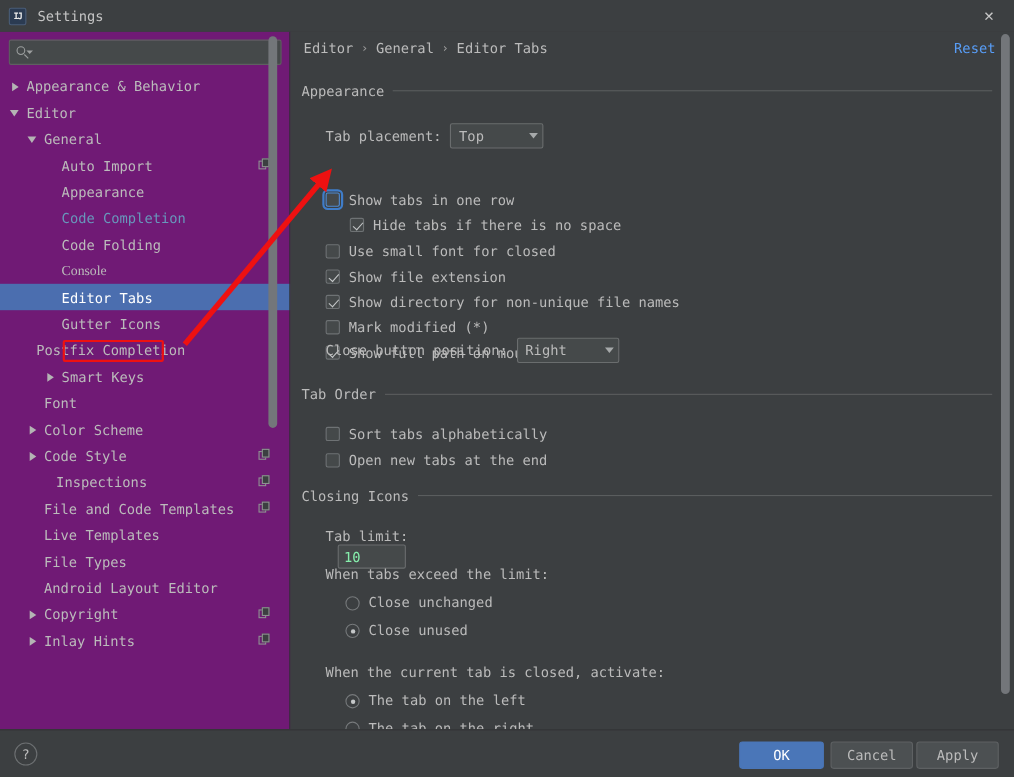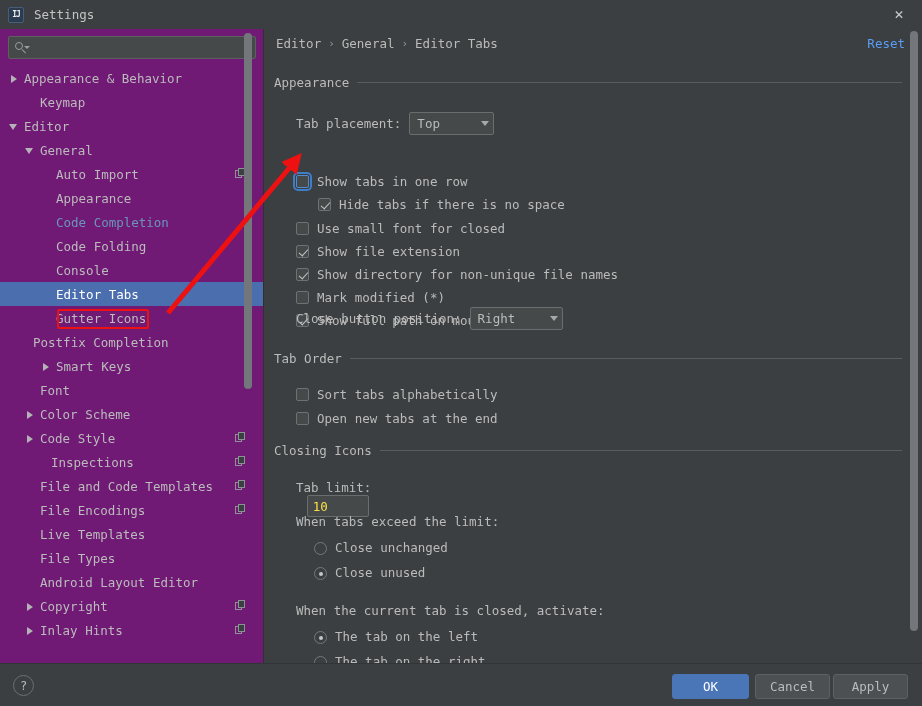--- a/index.html
+++ b/index.html
@@ -198,21 +198,21 @@
     position: relative; flex: 0 0 auto;
   }
   .rbox.selected::after {
     content: ''; position: absolute; left: 3.5px; top: 3.5px;
     width: 4px; height: 4px; border-radius: 50%; background: #c5c8c9;
   }
 
   .textfield {
     height: 22px; width: 62px; background: #45494a;
     border: 1px solid #6a6d6e; border-radius: 2px;
-    color: #fde047; font-size: 12.5px; padding: 0 5px;
+    color: #86efac; font-size: 12.5px; padding: 0 5px;
     font-family: "DejaVu Sans Mono", "Liberation Mono", monospace;
     outline: none;
   }
 
   .sb-thumb-right {
     position: absolute; right: 4px; width: 8px;
     background: #73767a; border-radius: 4px;
   }
 
   
@@ -263,24 +263,20 @@
             <span class="caret"></span>
         </span>
         <input class="search-input" type="text" placeholder="" style="">
       </div>
     </div>
     <div class="tree" id="tree">
         <div class="tree-row" style="padding-left: 8px;">
           <span class="arrow right"></span>
           <span class="tree-label" style="margin-left: 4px;">Appearance &amp; Behavior</span>
         </div>
-        <div class="tree-row" style="padding-left: 24px;">
-          <span class="arrow"></span>
-          <span class="tree-label" style="margin-left: 4px;">Keymap</span>
-        </div>
         <div class="tree-row" style="padding-left: 8px;">
           <span class="arrow down"></span>
           <span class="tree-label" style="margin-left: 4px;">Editor</span>
         </div>
         <div class="tree-row" style="padding-left: 24px;">
           <span class="arrow down"></span>
           <span class="tree-label" style="margin-left: 4px;">General</span>
         </div>
         <div class="tree-row" style="padding-left: 40px;">
           <span class="arrow"></span>
@@ -297,21 +293,21 @@
         <div class="tree-row" style="padding-left: 40px;">
           <span class="arrow"></span>
           <span class="tree-label link" style="margin-left: 4px;">Code Completion</span>
         </div>
         <div class="tree-row" style="padding-left: 40px;">
           <span class="arrow"></span>
           <span class="tree-label" style="margin-left: 4px;">Code Folding</span>
         </div>
         <div class="tree-row" style="padding-left: 40px;">
           <span class="arrow"></span>
-          <span class="tree-label" style="margin-left: 4px;">Console</span>
+          <span class="tree-label" style="margin-left: 4px; font-family: Liberation Serif, serif;">Console</span>
         </div>
         <div class="tree-row selected" style="padding-left: 40px;">
           <span class="arrow"></span>
           <span class="tree-label" style="margin-left: 4px;">Editor Tabs</span>
         </div>
         <div class="tree-row" style="padding-left: 40px;">
           <span class="arrow"></span>
           <span class="tree-label" style="margin-left: 4px;">Gutter Icons</span>
         </div>
         <div class="tree-row" style="padding-left: 17px;">
@@ -342,28 +338,20 @@
           <span class="arrow"></span>
           <span class="tree-label" style="margin-left: 4px;">Inspections</span>
           <span class="copy-icon">
             <span class="sq1"></span>
             <span class="sq2"></span>
           </span>
         </div>
         <div class="tree-row" style="padding-left: 24px;">
           <span class="arrow"></span>
           <span class="tree-label" style="margin-left: 4px;">File and Code Templates</span>
-          <span class="copy-icon">
-            <span class="sq1"></span>
-            <span class="sq2"></span>
-          </span>
-        </div>
-        <div class="tree-row" style="padding-left: 24px;">
-          <span class="arrow"></span>
-          <span class="tree-label" style="margin-left: 4px;">File Encodings</span>
           <span class="copy-icon">
             <span class="sq1"></span>
             <span class="sq2"></span>
           </span>
         </div>
         <div class="tree-row" style="padding-left: 24px;">
           <span class="arrow"></span>
           <span class="tree-label" style="margin-left: 4px;">Live Templates</span>
         </div>
         <div class="tree-row" style="padding-left: 24px;">

